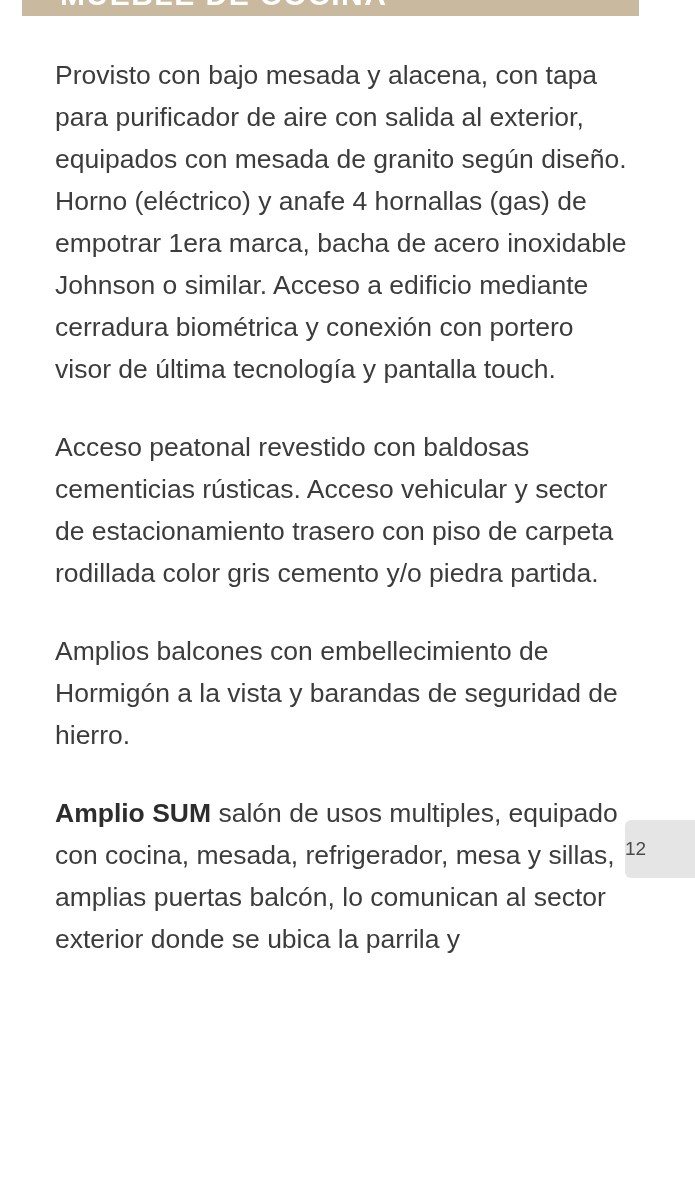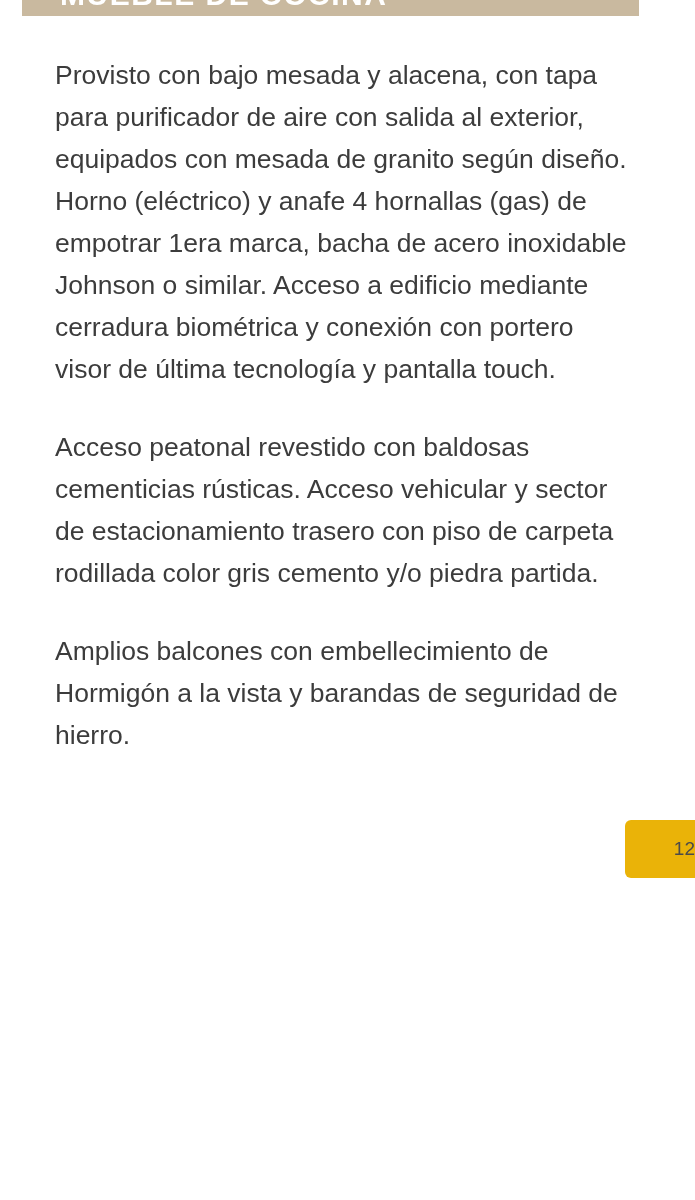--- a/index.html
+++ b/index.html
@@ -68,25 +68,25 @@
     color: #2d2d2d;
   }
 
   
   .page-number {
     position: absolute;
     right: 0;
     top: 804px;
     width: 70px;
     height: 58px;
-    background: #eab308;
+    background: #e5e5e5;
     border-radius: 6px 0 0 6px;
     display: flex;
     align-items: center;
-    justify-content: flex-end;
+    justify-content: flex-start;
     font-size: 19px;
     color: #4a4a4a;
   }
 </style>
 </head>
 <body>
 
 <div class="heading-band">
   <div class="heading-text">MUEBLE DE COCINA</div>
 </div>
@@ -99,19 +99,22 @@
     </p>
 
     <p class="para">
       <span>Acceso peatonal revestido con baldosas cementicias rústicas. Acceso vehicular y sector de estacionamiento trasero con piso de carpeta rodillada color gris cemento y/o piedra partida.</span>
     </p>
 
     <p class="para">
       <span>Amplios balcones con embellecimiento de Hormigón a la vista y barandas de seguridad de hierro.</span>
     </p>
 
+    <p class="para">
+      <span class="bold">Amplio SUM</span><span> salón de usos multiples, equipado con cocina, mesada, refrigerador, mesa y sillas, amplias puertas balcón, lo comunican al sector exterior donde se ubica la parrila y</span>
+    </p>
 
   </div>
 
   <div class="page-number">
     <span>12</span>
   </div>
 </div>
 
 </body></html>

